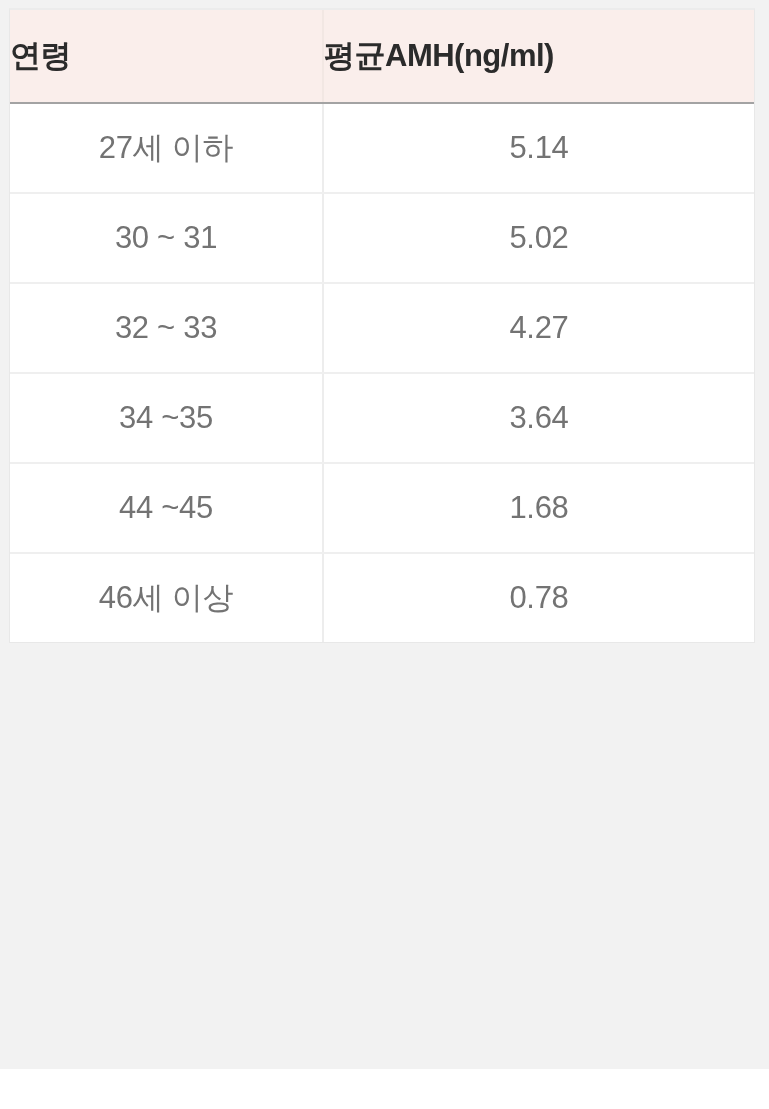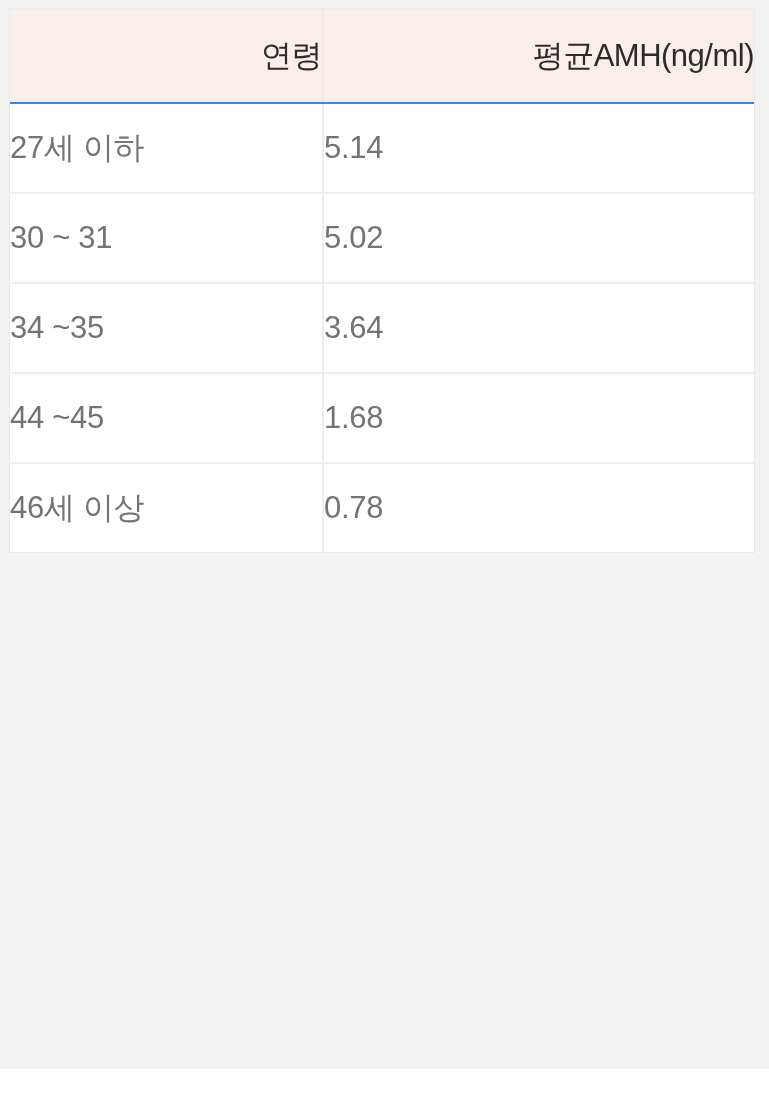--- a/index.html
+++ b/index.html
@@ -50,38 +50,38 @@
     background: #ffffff;
   }
 
   table.amh-table col.col-age   { width: 313px; }
   table.amh-table col.col-value { width: 431px; }
 
   thead th {
     background: #faeeeb;
     color: #2b2b2b;
     font-size: 31px;
-    font-weight: 400;
+    font-weight: 700;
     height: 92px;
-    text-align: right;
+    text-align: left;
     vertical-align: middle;
     letter-spacing: -0.5px;
-    border-bottom: 2px solid #3b82f6;
+    border-bottom: 2px solid #a3a3a3;
     padding: 0;
   }
 
   thead th.th-age {
     border-right: 2px solid #f2e7e3;
   }
 
   tbody td {
     height: 88px;
     font-size: 31px;
     color: #737373;
-    text-align: left;
+    text-align: center;
     vertical-align: middle;
     border-bottom: 2px solid #efefef;
     letter-spacing: -0.3px;
     padding: 0;
     background: #ffffff;
   }
 
   tbody td.td-age {
     border-right: 2px solid #ededed;
   }
@@ -112,20 +112,24 @@
       <tbody>
         <tr>
           <td class="td-age">27세 이하</td>
           <td class="td-value">5.14</td>
         </tr>
         <tr>
           <td class="td-age">30 ~ 31</td>
           <td class="td-value">5.02</td>
         </tr>
         <tr>
+          <td class="td-age">32 ~ 33</td>
+          <td class="td-value">4.27</td>
+        </tr>
+        <tr>
           <td class="td-age">34 ~35</td>
           <td class="td-value">3.64</td>
         </tr>
         <tr>
           <td class="td-age">44 ~45</td>
           <td class="td-value">1.68</td>
         </tr>
         <tr>
           <td class="td-age">46세 이상</td>
           <td class="td-value">0.78</td>

